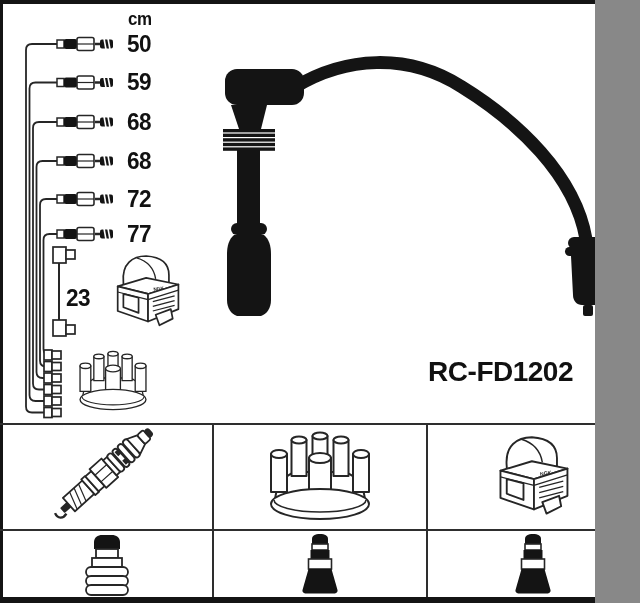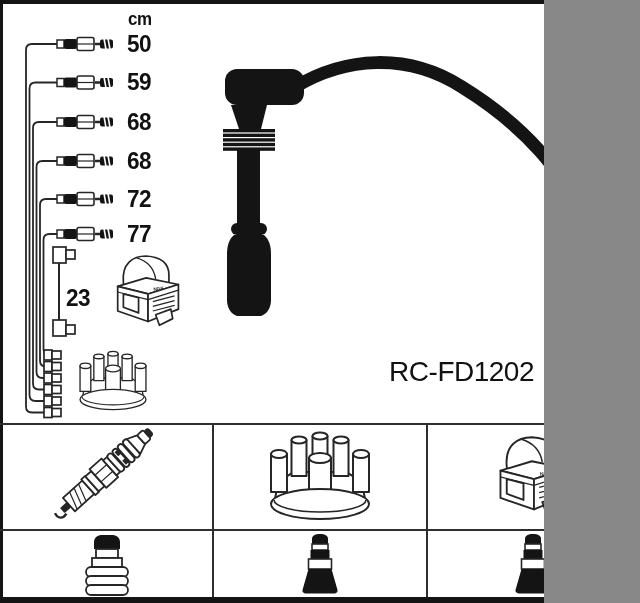--- a/index.html
+++ b/index.html
@@ -1,25 +1,25 @@
 <!DOCTYPE html>
 <html><head>
 <meta charset="utf-8">
 <style>
   html,body{margin:0;padding:0;background:#888;}
   #stage{
-    position:relative;width:544px;height:603px;background:#fff;
+    position:relative;width:595px;height:603px;background:#fff;
     font-family:"Liberation Sans",sans-serif;color:#111;overflow:hidden;
   }
   .bar{position:absolute;background:#141414;}
   .thin{position:absolute;background:#2e2e2e;}
   .lbl{position:absolute;font-weight:bold;color:#111;line-height:1;
        letter-spacing:-0.5px;transform:scaleX(0.94);transform-origin:left top;white-space:nowrap;}
   .len{font-size:24px;}
-  .pn{position:absolute;right:10px;text-align:center;font-weight:normal;line-height:1;white-space:nowrap;}
+  .pn{position:absolute;right:22px;text-align:center;font-weight:bold;line-height:1;white-space:nowrap;}
   svg{position:absolute;overflow:visible;}
   .ink{fill:#141414;}
   .ln{stroke:#262626;fill:none;}
   .wh{fill:#ffffff;stroke:#262626;}
 </style>
 </head>
 <body>
 
 <div id="stage">
 

